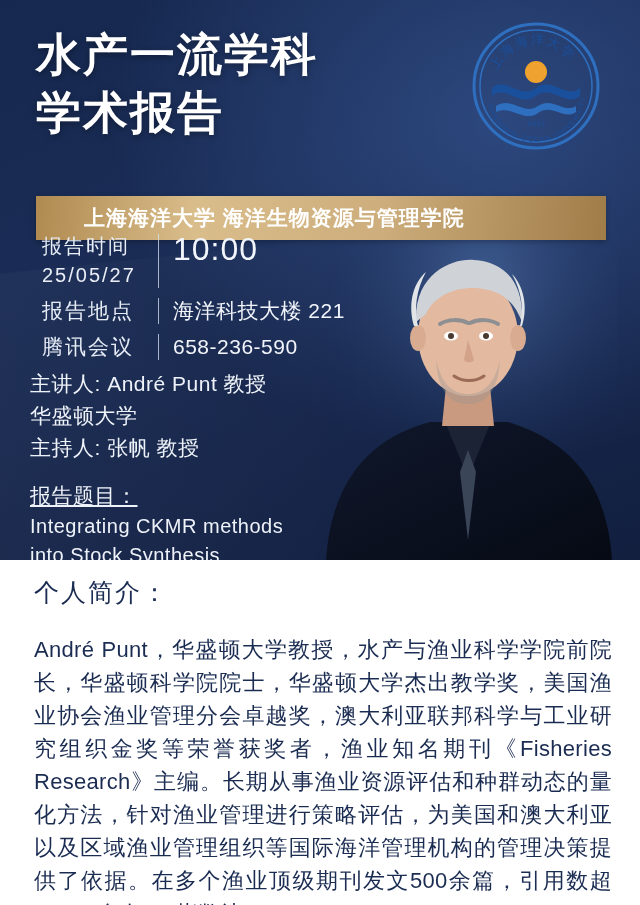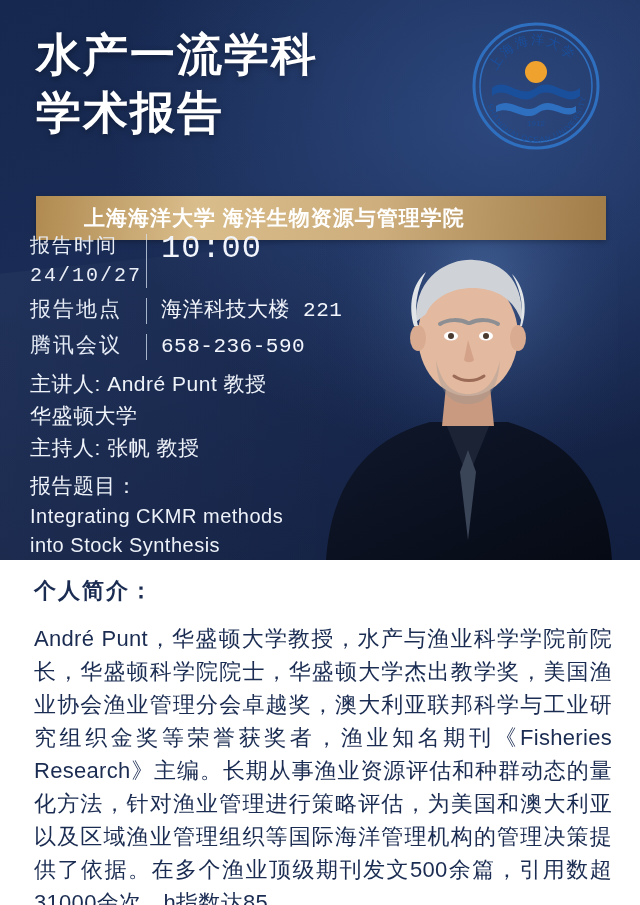--- a/index.html
+++ b/index.html
@@ -73,24 +73,23 @@
     font-size: 21px;
     letter-spacing: 1px;
     padding-left: 48px;
     font-weight: bold;
     white-space: nowrap;
   }
 
   
   .info {
     position: absolute;
-    left: 30px; top: 232px;
+    left: 42px; top: 232px;
     z-index: 7;
     color: #e9eef7;
-    font-family: Liberation Mono, monospace;
   }
   .info-row {
     display: flex;
     align-items: flex-start;
     margin-bottom: 6px;
   }
   .info-label {
     width: 116px;
     font-size: 21px;
     letter-spacing: 2px;
@@ -126,21 +125,21 @@
     z-index: 7;
     color: #eef2f9;
     width: 330px;
   }
   .speaker p {
     font-size: 21px;
     line-height: 32px;
     letter-spacing: 0.5px;
     white-space: nowrap;
   }
-  .speaker p.topic-title { margin-top: 6px; }
+  .speaker p.topic-title { margin-top: 16px; text-decoration: underline; }
   .speaker p.topic {
     font-size: 20px;
     line-height: 29px;
   }
 
   
   .portrait {
     position: absolute;
     right: 22px; bottom: 0;
     width: 300px; height: 350px;
@@ -149,25 +148,25 @@
 
   
   .bio {
     position: absolute;
     left: 0; top: 560px;
     width: 640px; height: 345px;
     background: #ffffff;
     padding: 16px 28px 0 34px;
   }
   .bio-title {
-    font-size: 22px;
+    font-size: 25px;
     color: #1b2c52;
-    font-weight: bold;
+    font-weight: normal;
     letter-spacing: 2px;
-    margin-bottom: 16px;
+    margin-bottom: 24px;
   }
   .bio-text {
     font-size: 22px;
     line-height: 33px;
     color: #1b2c52;
     text-align: justify;
     letter-spacing: 0.3px;
   }
 </style>
 </head>
@@ -205,21 +204,21 @@
 
   <div class="ribbon">
     <span class="ribbon-text">上海海洋大学 海洋生物资源与管理学院</span>
   </div>
 
   <div class="info">
 
     <div class="info-row time-row">
       <div class="label-stack">
         <div>报告时间</div>
-        <div class="date">24/10/27</div>
+        <div class="date">25/05/27</div>
       </div>
       <div class="info-sep"></div>
       <div class="info-value big">10:00</div>
     </div>
 
     <div class="info-row">
       <div class="info-label">报告地点</div>
       <div class="info-sep"></div>
       <div class="info-value">海洋科技大楼 221</div>
     </div>

